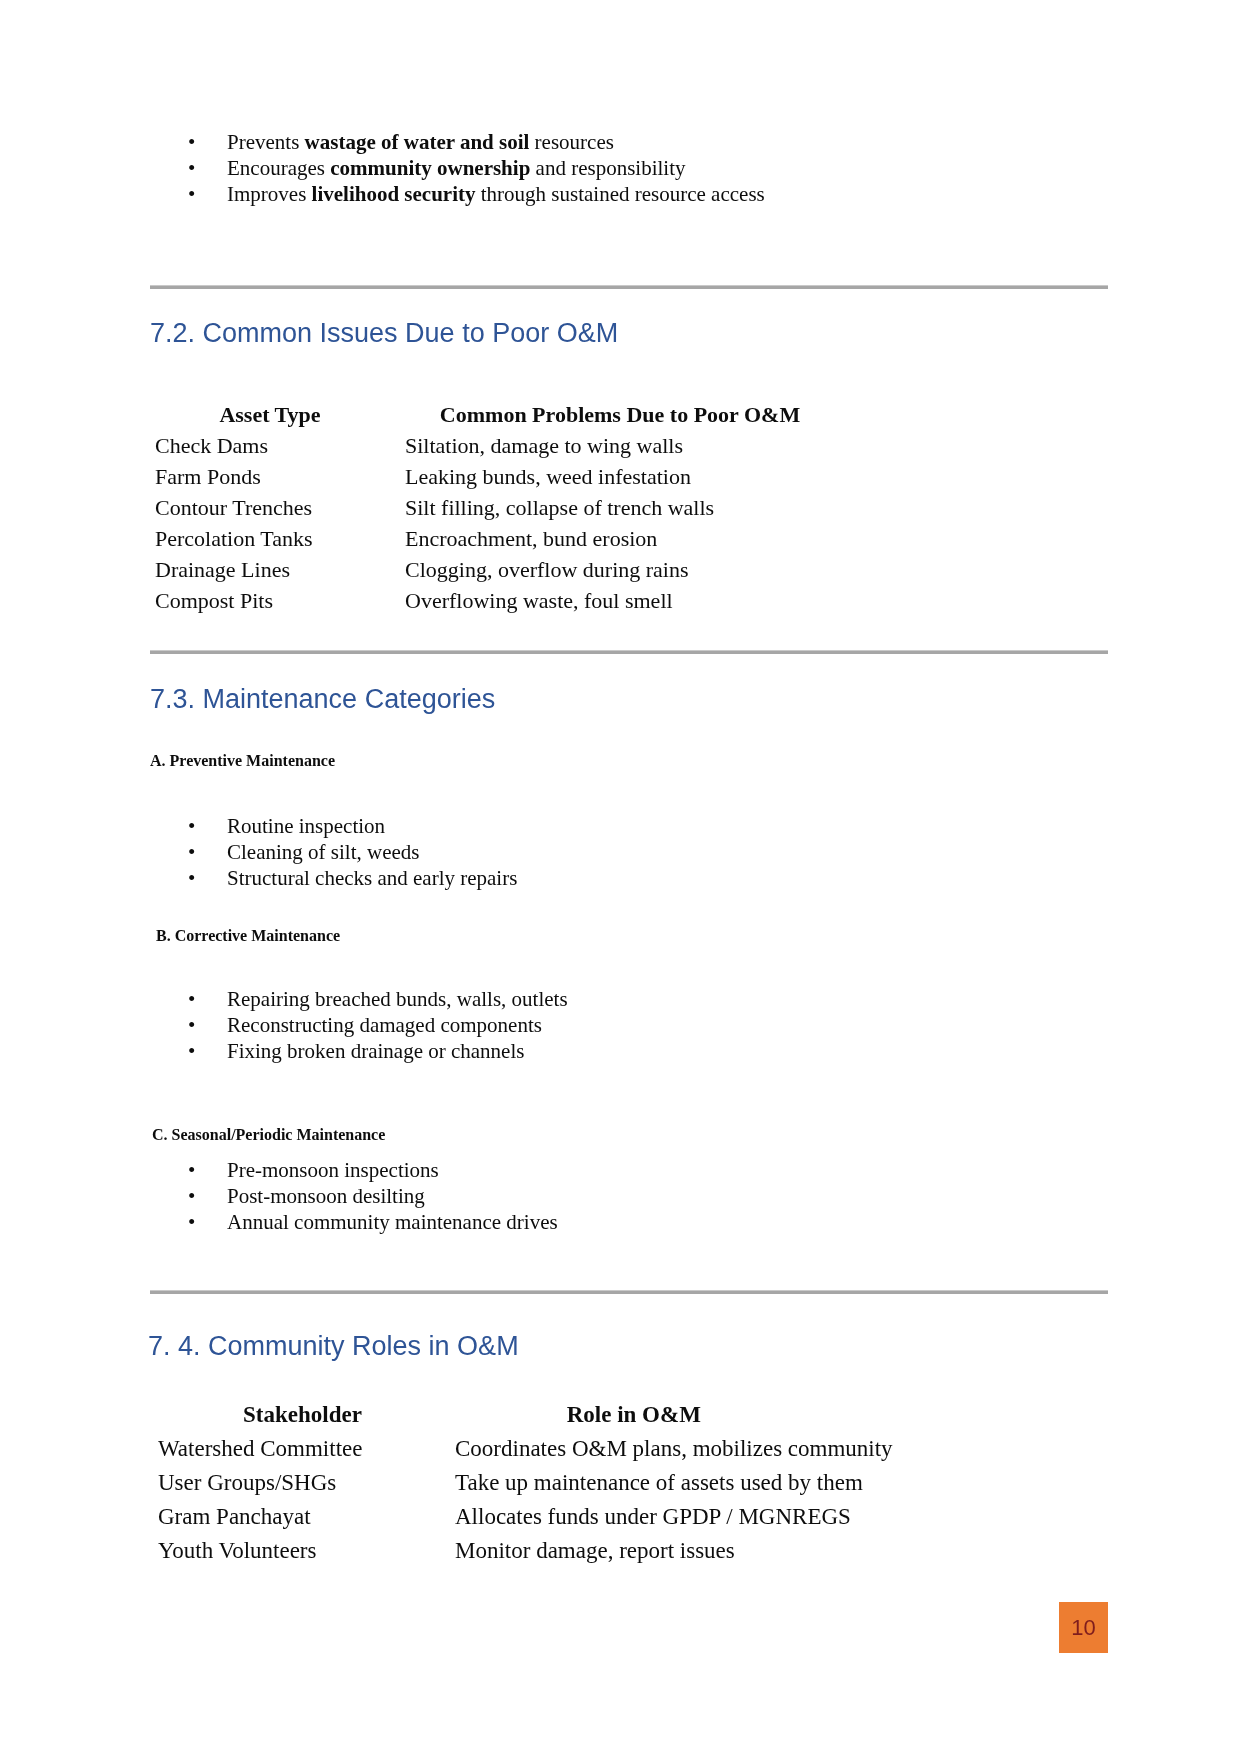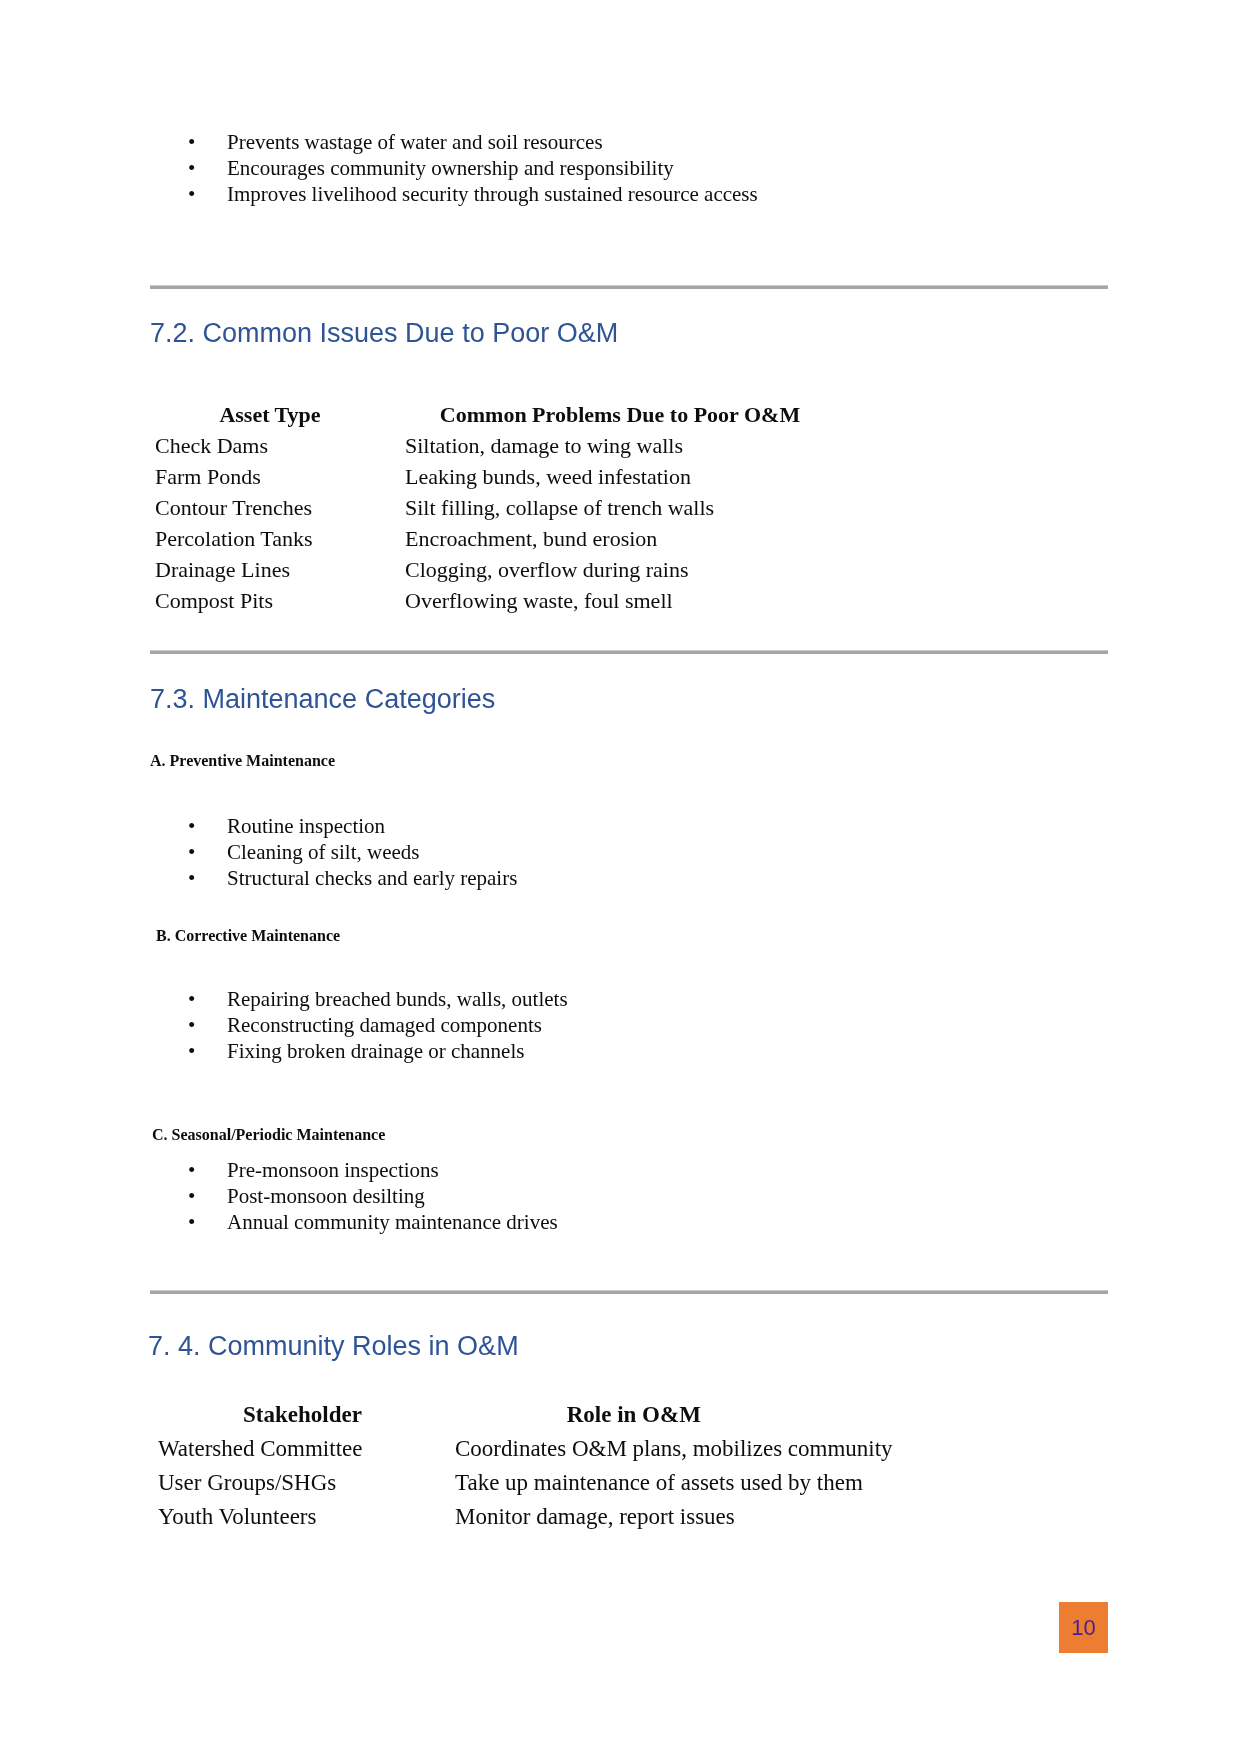--- a/index.html
+++ b/index.html
@@ -48,21 +48,21 @@
     line-height:26px;
     white-space:nowrap;
   }
   .bullets li::before {
     content:"\2022";
     position:absolute;
     left:0;
     top:0;
     font-size:21px;
   }
-  .bullets b { font-weight:normal; }
+  .bullets b { font-weight:bold; }
 
   
   .subhead {
     position:absolute;
     font-size:16px;
     font-weight:bold;
     white-space:nowrap;
   }
 
   
@@ -83,21 +83,21 @@
   .t2 th.c2 { text-align:center; padding-right:80px; font-weight:bold; }
 
   
   .page-badge {
     position:absolute;
     left:1059px;
     top:1602px;
     width:49px;
     height:51px;
     background:#ed7d31;
-    color:#4c1d95;
+    color:#7f1d1d;
     font-family:"Liberation Sans", sans-serif;
     font-size:22px;
     display:flex;
     align-items:center;
     justify-content:center;
   }
 </style>
 </head>
 <body>
 
@@ -183,20 +183,24 @@
     </tr>
     <tr>
       <td class="c1">Watershed Committee</td>
       <td class="c2">Coordinates O&amp;M plans, mobilizes community</td>
     </tr>
     <tr>
       <td class="c1">User Groups/SHGs</td>
       <td class="c2">Take up maintenance of assets used by them</td>
     </tr>
     <tr>
+      <td class="c1">Gram Panchayat</td>
+      <td class="c2">Allocates funds under GPDP / MGNREGS</td>
+    </tr>
+    <tr>
       <td class="c1">Youth Volunteers</td>
       <td class="c2">Monitor damage, report issues</td>
     </tr>
   </tbody>
     </table>
 
   <div class="page-badge">10</div>
 
 </div>
 

